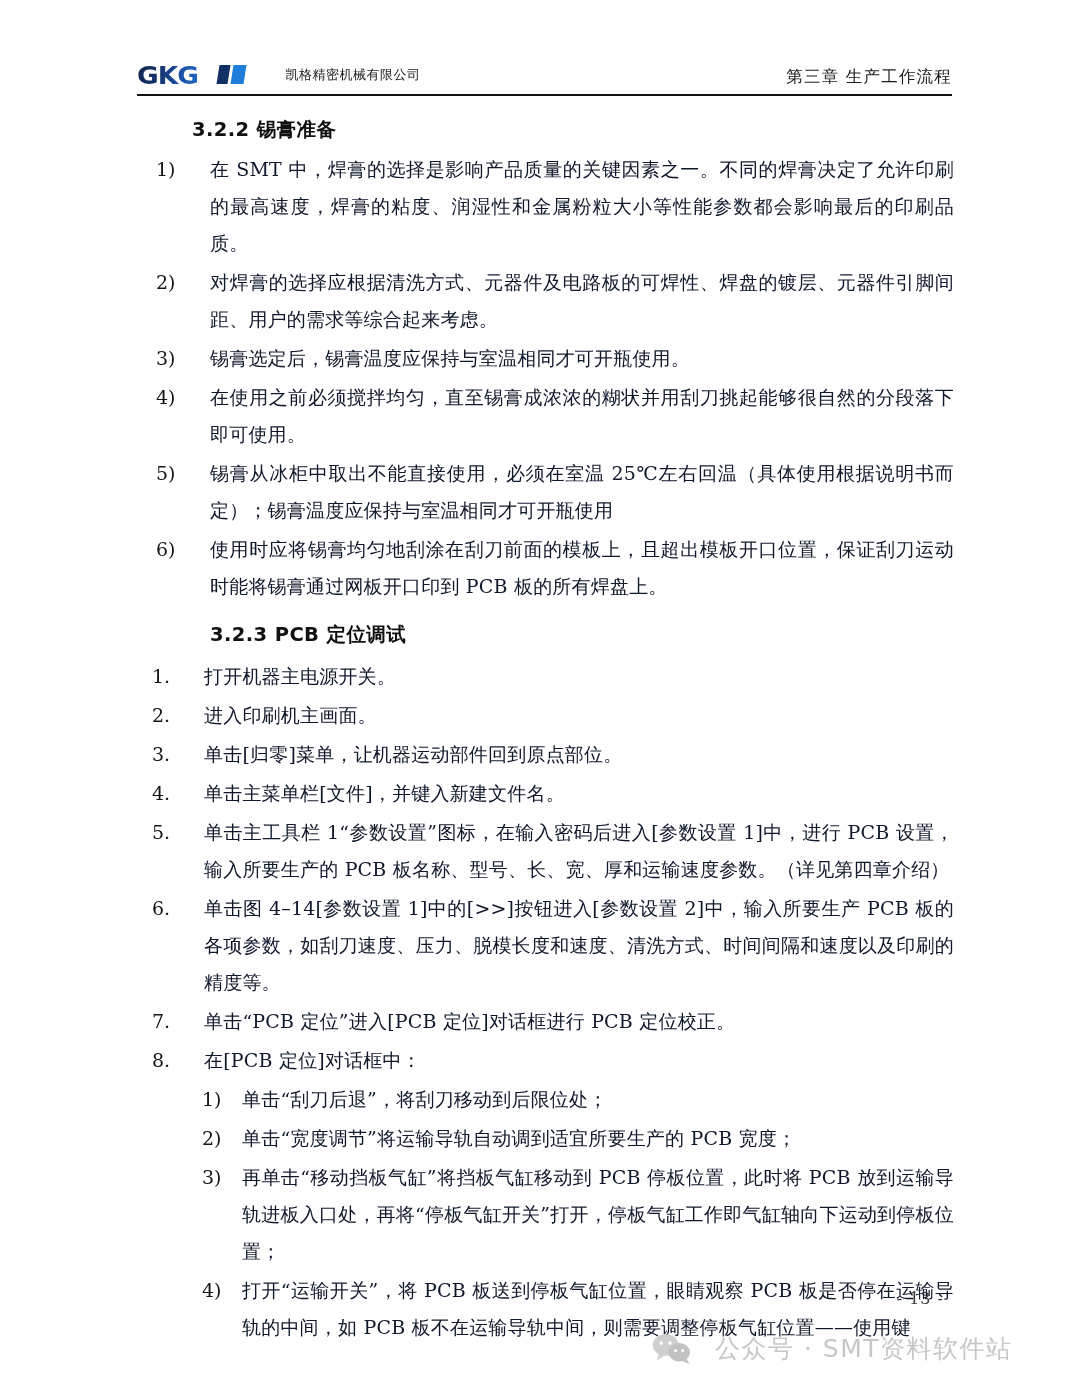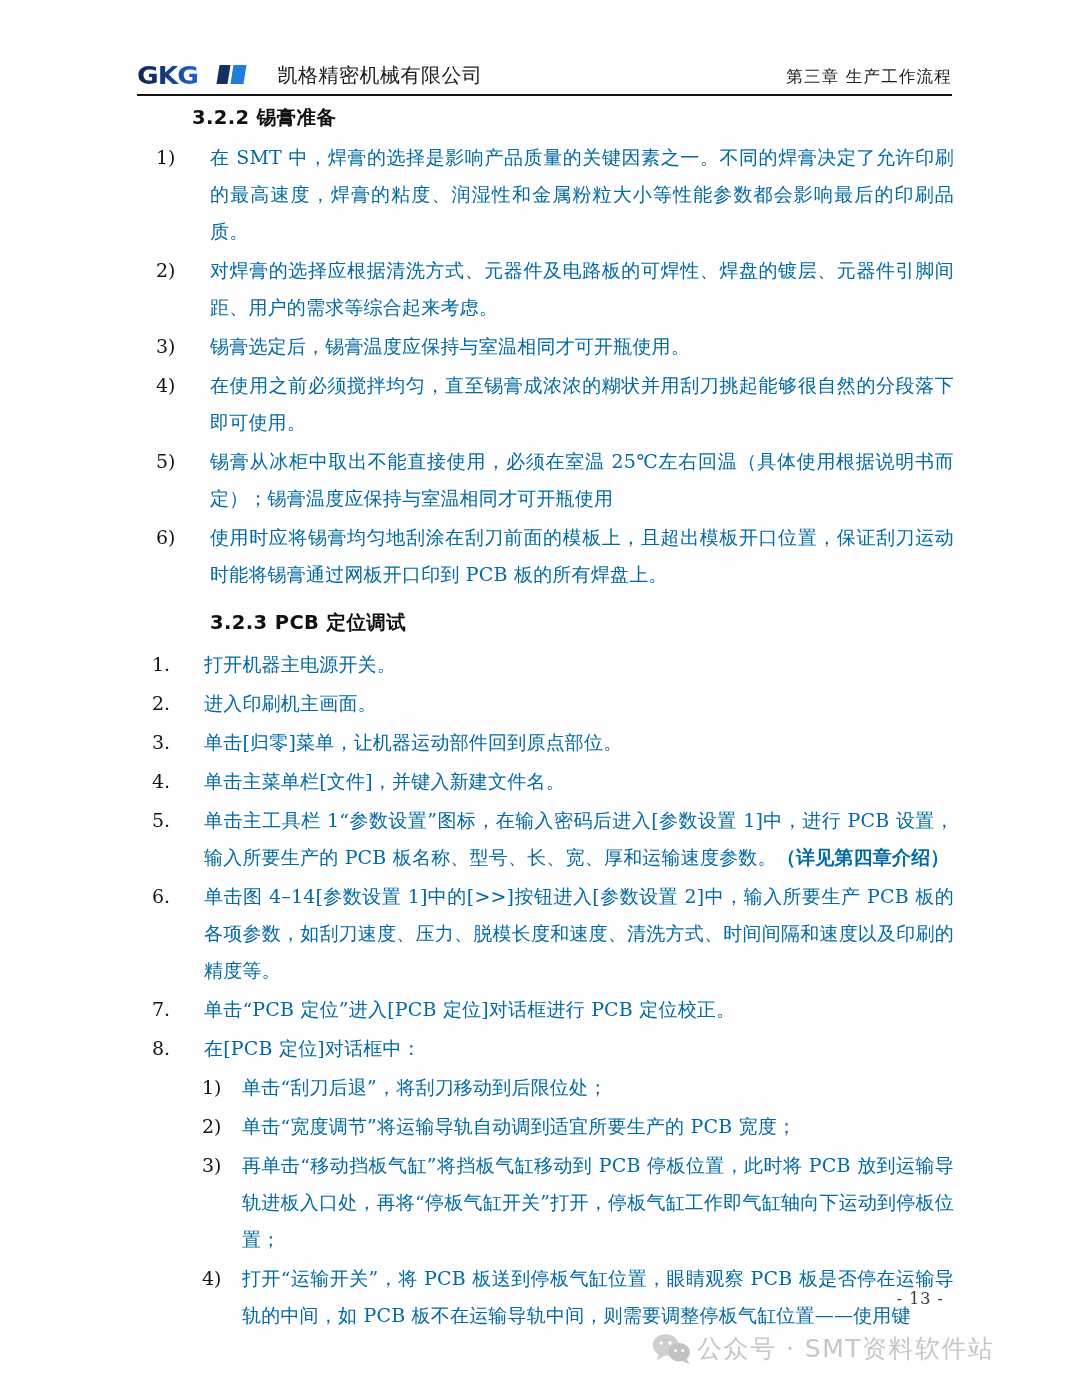--- a/index.html
+++ b/index.html
@@ -64,24 +64,24 @@
     margin-bottom: 1px;
   }
   .logo-bar {
     width: 14px;
     height: 19px;
     transform: skewX(-9deg);
   }
   .logo-bar.dark { background: #123063; width: 11px; }
   .logo-bar.light { background: #1f7ddb; width: 13px; }
   .brand-name {
-    font-size: 20px;
+    font-size: 13px;
     color: #1c1c1c;
     letter-spacing: 0.5px;
-    margin-left: 16px;
+    margin-left: 24px;
     font-family: "DejaVu Serif", "Liberation Serif", serif;
   }
   .chapter {
     font-size: 16.5px;
     color: #1c1c1c;
     letter-spacing: 1.2px;
     padding-bottom: 4px;
     font-family: "DejaVu Serif", "Liberation Serif", serif;
   }
   .header-rule {
@@ -90,21 +90,21 @@
     right: 0;
     bottom: 0;
     height: 0;
     border-top: 2.2px solid #111111;
   }
 
   
   .content {
     position: absolute;
     left: 148px;
-    top: 104px;
+    top: 116px;
     width: 806px;
   }
 
   h3.section {
     font-family: "DejaVu Sans", "Liberation Sans", sans-serif;
     font-weight: 700;
     font-size: 19.5px;
     color: #111;
     margin: 0 0 8px 0;
     padding-left: 44px;
@@ -130,27 +130,27 @@
   .marker {
     flex: 0 0 auto;
     font-size: 19px;
     line-height: 37px;
     color: #141414;
     font-family: "DejaVu Serif", "Liberation Serif", serif;
   }
   .para {
     font-size: 19px;
     line-height: 37px;
-    color: #0369a1;
+    color: #0f172a;
     text-align: justify;
     text-justify: inter-ideograph;
     letter-spacing: 0.2px;
     flex: 1 1 auto;
   }
-  .para b { font-weight: 700; margin-top: 9px; }
+  .para b { font-weight: 400; margin-top: 9px; }
 
   
   .lvl1 .marker { width: 54px; padding-left: 8px; }
   .lvl1 .para   { width: 744px; }
 
   
   .lvlnum .marker { width: 52px; padding-left: 4px; }
   .lvlnum .para   { width: 752px; }
 
   
@@ -172,21 +172,21 @@
     font-family: "DejaVu Serif", "Liberation Serif", serif;
     letter-spacing: 1px;
   }
 
   .watermark {
     position: absolute;
     left: 652px;
     top: 1332px;
     display: flex;
     align-items: center;
-    gap: 5px;
+    gap: 23px;
     color: #c9c9c9;
   }
   .wechat-icon {
     width: 40px;
     height: 32px;
     flex: 0 0 auto;
   }
   .watermark-text {
     font-family: "DejaVu Sans", "Liberation Sans", sans-serif;
     font-size: 25px;

